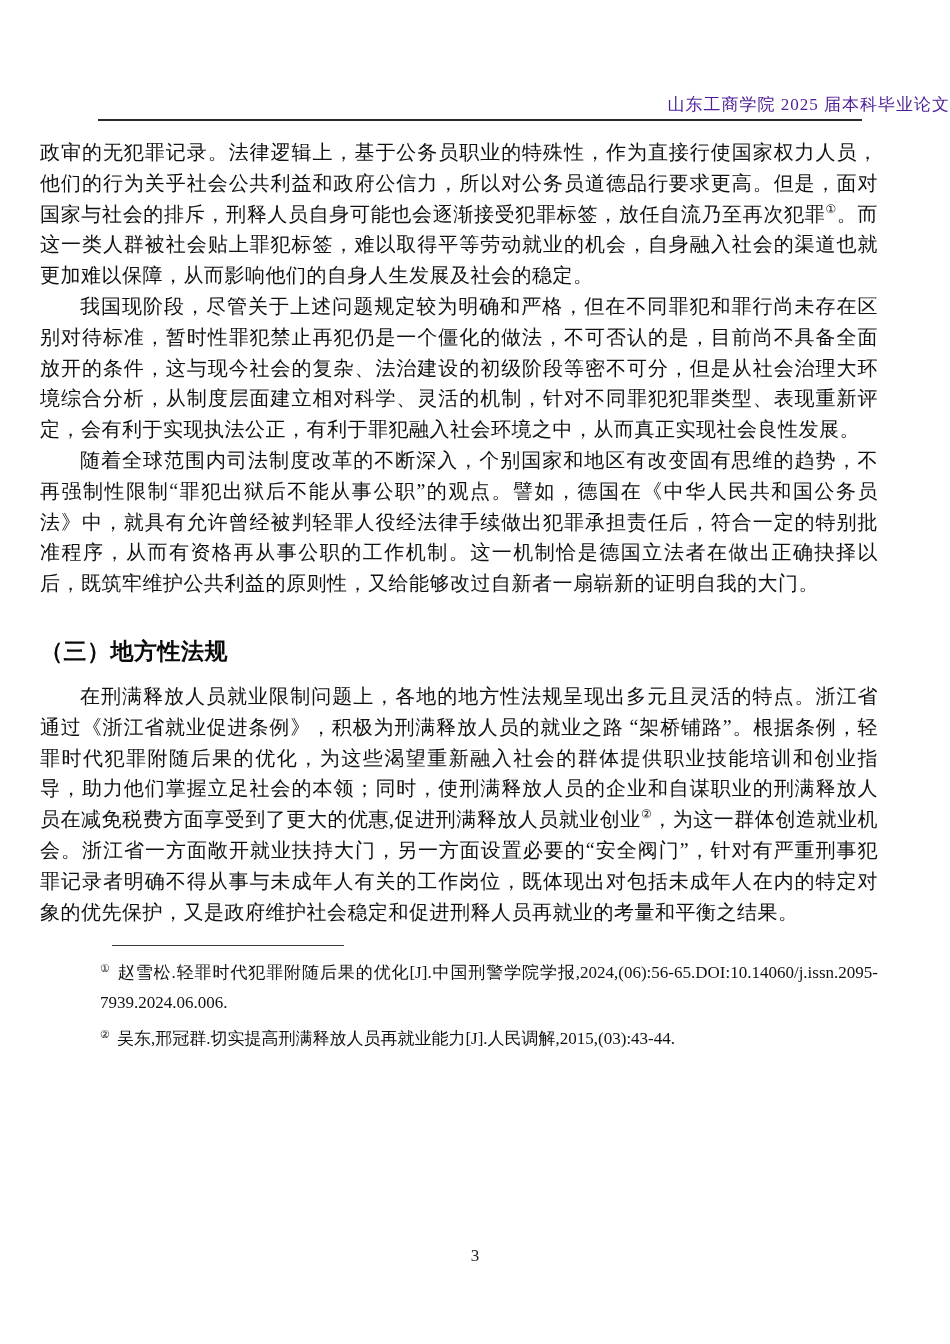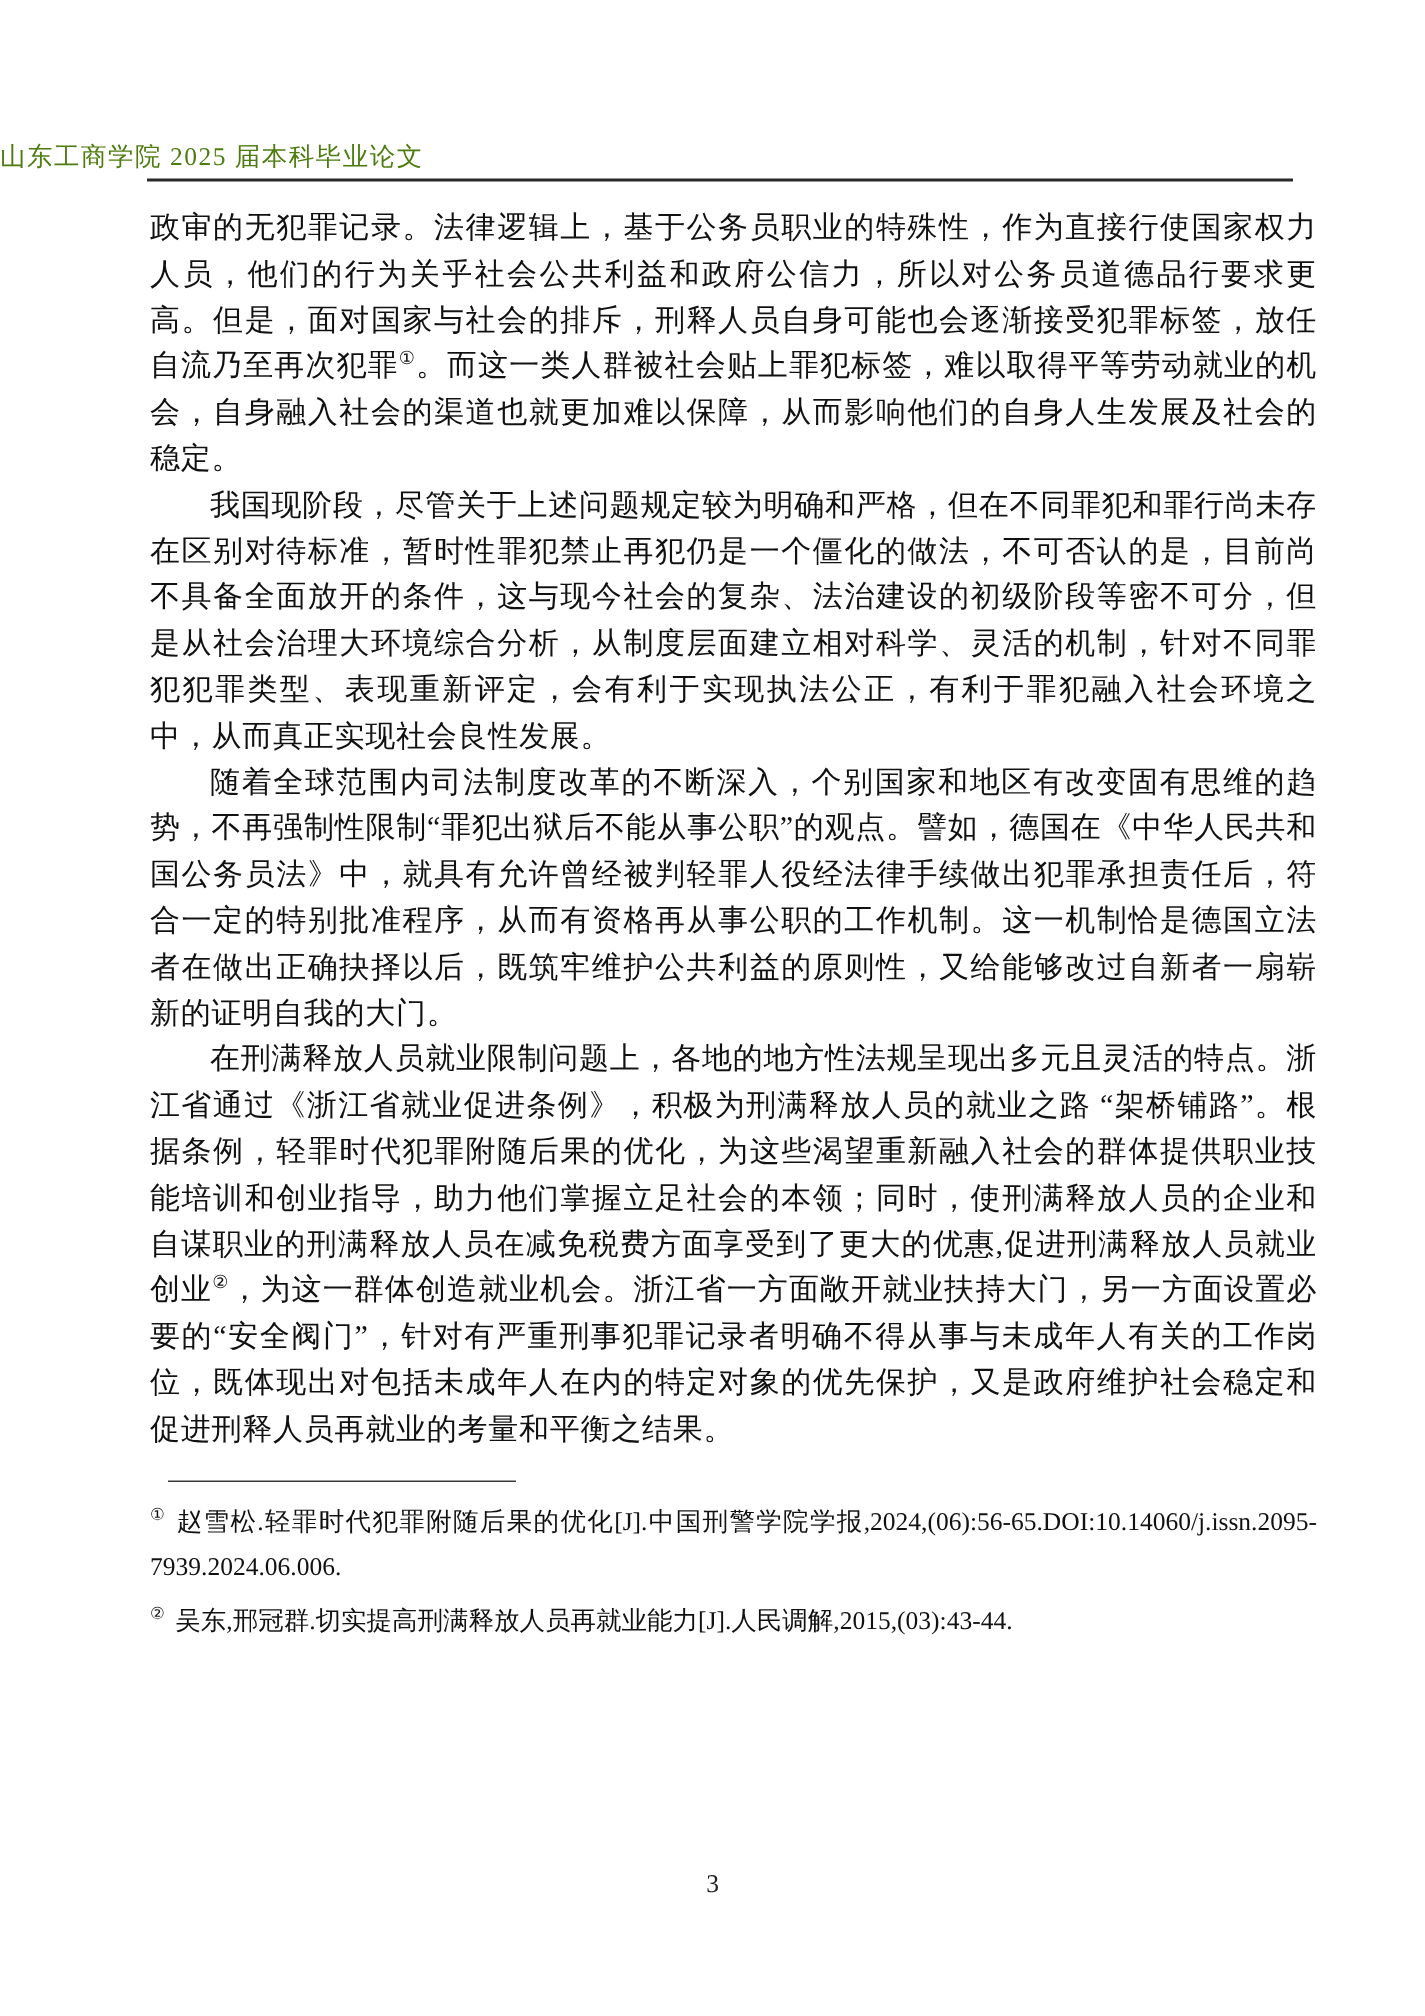--- a/index.html
+++ b/index.html
@@ -9,34 +9,34 @@
     height: 1344px;
     margin: 0 auto;
     background: #ffffff;
     color: #111111;
     font-family: "Liberation Serif", "DejaVu Serif", serif;
     overflow: hidden;
   }
   
   .header { padding-top: 94px; }
   .header-title {
-    text-align: left;
+    text-align: right;
     font-size: 17px;
     line-height: 22px;
-    color: #4d7c0f;
+    color: #4c1d95;
     letter-spacing: 1px;
   }
   .header-rule {
     border: none;
     border-top: 2px solid #2a2a2a;
     margin: 3px 88px 0 98px;
   }
   
   .content {
-    margin: 16px 72px 0 100px;
+    margin: 16px 72px 0 40px;
     font-size: 20px;
     line-height: 30.8px;
     text-align: justify;
     letter-spacing: 0.5px;
   }
   .content p { margin: 0; }
   .content p.indent { text-indent: 2em; }
   .content sup {
     font-size: 12px;
     line-height: 0;
@@ -91,20 +91,21 @@
   <div class="header">
     <div class="header-title">山东工商学院 2025 届本科毕业论文</div>
     <hr class="header-rule">
   </div>
 
   <div class="content">
     <p><span>政审的无犯罪记录。法律逻辑上，基于公务员职业的特殊性，作为直接行使国家权力人员，他们的行为关乎社会公共利益和政府公信力，所以对公务员道德品行要求更高。但是，面对国家与社会的排斥，刑释人员自身可能也会逐渐接受犯罪标签，放任自流乃至再次犯罪</span><sup>①</sup><span>。而这一类人群被社会贴上罪犯标签，难以取得平等劳动就业的机会，自身融入社会的渠道也就更加难以保障，从而影响他们的自身人生发展及社会的稳定。</span></p>
     <p class="indent"><span>我国现阶段，尽管关于上述问题规定较为明确和严格，但在不同罪犯和罪行尚未存在区别对待标准，暂时性罪犯禁止再犯仍是一个僵化的做法，不可否认的是，目前尚不具备全面放开的条件，这与现今社会的复杂、法治建设的初级阶段等密不可分，但是从社会治理大环境综合分析，从制度层面建立相对科学、灵活的机制，针对不同罪犯犯罪类型、表现重新评定，会有利于实现执法公正，有利于罪犯融入社会环境之中，从而真正实现社会良性发展。</span></p>
     <p class="indent"><span>随着全球范围内司法制度改革的不断深入，个别国家和地区有改变固有思维的趋势，不再强制性限制“罪犯出狱后不能从事公职”的观点。譬如，德国在《中华人民共和国公务员法》中，就具有允许曾经被判轻罪人役经法律手续做出犯罪承担责任后，符合一定的特别批准程序，从而有资格再从事公职的工作机制。这一机制恰是德国立法者在做出正确抉择以后，既筑牢维护公共利益的原则性，又给能够改过自新者一扇崭新的证明自我的大门。</span></p>
 
+    <h3 class="section-heading">（三）地方性法规</h3>
 
     <p class="indent"><span>在刑满释放人员就业限制问题上，各地的地方性法规呈现出多元且灵活的特点。浙江省通过《浙江省就业促进条例》，积极为刑满释放人员的就业之路 “架桥铺路”。根据条例，轻罪时代犯罪附随后果的优化，为这些渴望重新融入社会的群体提供职业技能培训和创业指导，助力他们掌握立足社会的本领；同时，使刑满释放人员的企业和自谋职业的刑满释放人员在减免税费方面享受到了更大的优惠,促进刑满释放人员就业创业</span><sup>②</sup><span>，为这一群体创造就业机会。浙江省一方面敞开就业扶持大门，另一方面设置必要的“安全阀门”，针对有严重刑事犯罪记录者明确不得从事与未成年人有关的工作岗位，既体现出对包括未成年人在内的特定对象的优先保护，又是政府维护社会稳定和促进刑释人员再就业的考量和平衡之结果。</span></p>
   </div>
 
   <hr class="footnote-separator">
 
   <div class="footnotes">
     <p><sup>①</sup><span>赵雪松.轻罪时代犯罪附随后果的优化[J].中国刑警学院学报,2024,(06):56-65.DOI:10.14060/j.issn.2095-7939.2024.06.006.</span></p>
     <p><sup>②</sup><span>吴东,邢冠群.切实提高刑满释放人员再就业能力[J].人民调解,2015,(03):43-44.</span></p>
   </div>

